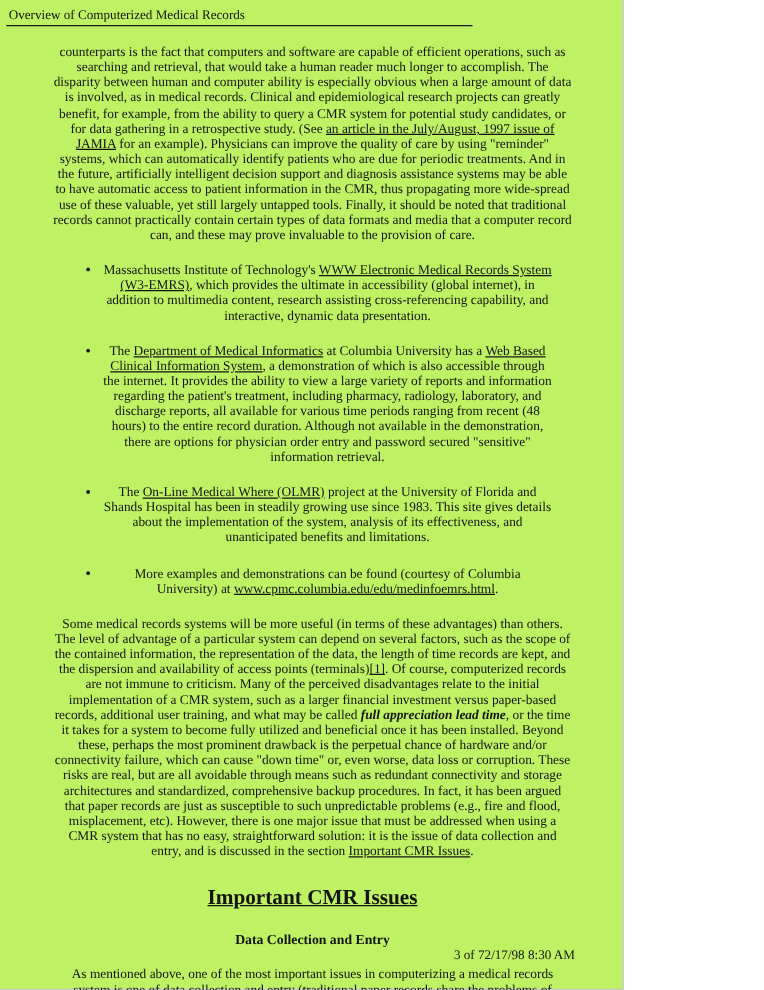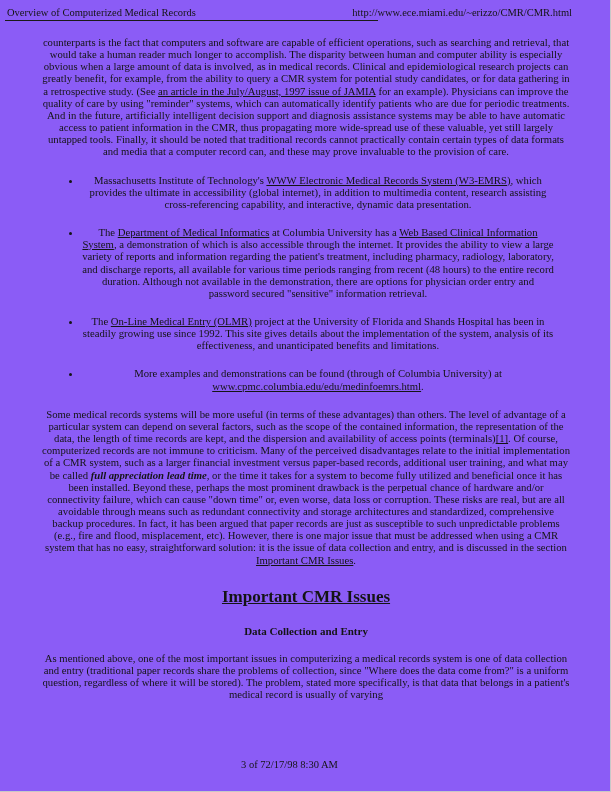--- a/index.html
+++ b/index.html
@@ -2,23 +2,23 @@
 <html><head>
 <meta charset="utf-8">
 <style>
   html, body {
     margin: 0;
     padding: 0;
     background: #ffffff;
   }
   .page {
     position: relative;
-    width: 611px;
+    width: 499px;
     height: 792px;
-    background: #8b5cf6;
+    background: #bef264;
     color: #141414;
     font-family: "Liberation Serif", serif;
     overflow: hidden;
     box-shadow: inset -1px -1px 0 #c8c8c8;
   }
   
   .page-header {
     position: absolute;
     top: 6px;
     left: 7px;
@@ -65,44 +65,43 @@
     line-height: 15px;
   }
   
   .page-footer {
     position: absolute;
     left: 7px;
     right: 39px;
     bottom: 22px;
     font-size: 10.5px;
     display: flex;
-    justify-content: center;
+    justify-content: flex-end;
   }
 </style>
 </head>
 <body>
 
 <div class="page">
 
   <div class="page-header">
     <span class="header-title">Overview of Computerized Medical Records</span>
-    <span class="header-url">http://www.ece.miami.edu/~erizzo/CMR/CMR.html</span>
     <div class="header-rule"></div>
   </div>
 
   <div class="page-body">
 
     <p><span>counterparts is the fact that computers and software are capable of efficient operations, such as searching and retrieval, that would take a human reader much longer to accomplish.  The disparity between human and computer ability is especially obvious when a large amount of data is involved, as in medical records.  Clinical and epidemiological research projects can greatly benefit, for example, from the ability to query a CMR system for potential study candidates, or for data gathering in a retrospective study. (See </span><span class="doc-link">an article in the July/August, 1997 issue of JAMIA</span><span> for an example).  Physicians can improve the quality of care by using "reminder" systems, which can automatically identify patients who are due for periodic treatments.  And in the future, artificially intelligent decision support and diagnosis assistance systems may be able to have automatic access to patient information in the CMR, thus propagating more wide-spread use of these valuable, yet still largely untapped tools.  Finally, it should be noted that traditional records cannot practically contain certain types of data formats and media that a computer record can, and these may prove invaluable to the provision of care.</span></p>
 
 
     <ul>
       <li><span>Massachusetts Institute of Technology's </span><span class="doc-link">WWW Electronic Medical Records System (W3-EMRS)</span><span>, which provides the ultimate in accessibility (global internet), in addition to multimedia content, research assisting cross-referencing capability, and interactive, dynamic data presentation.</span></li>
       <li><span>The </span><span class="doc-link">Department of Medical Informatics</span><span> at Columbia University has a </span><span class="doc-link">Web Based Clinical Information System</span><span>, a demonstration of which is also accessible through the internet. It provides the ability to view a large variety of reports and information regarding the patient's treatment, including pharmacy, radiology, laboratory, and discharge reports, all available for various time periods ranging from recent (48 hours) to the entire record duration. Although not available in the demonstration, there are options for physician order entry and password secured "sensitive" information retrieval.</span></li>
-      <li><span>The </span><span class="doc-link">On-Line Medical Entry (OLMR)</span><span> project at the University of Florida and Shands Hospital has been in steadily growing use since 1992. This site gives details about the implementation of the system, analysis of its effectiveness, and unanticipated benefits and limitations.</span></li>
-      <li><span>More examples and demonstrations can be found (through of Columbia University) at </span><span class="doc-link">www.cpmc.columbia.edu/edu/medinfoemrs.html</span><span>.</span></li>
+      <li><span>The </span><span class="doc-link">On-Line Medical Where (OLMR)</span><span> project at the University of Florida and Shands Hospital has been in steadily growing use since 1983. This site gives details about the implementation of the system, analysis of its effectiveness, and unanticipated benefits and limitations.</span></li>
+      <li><span>More examples and demonstrations can be found (courtesy of Columbia University) at </span><span class="doc-link">www.cpmc.columbia.edu/edu/medinfoemrs.html</span><span>.</span></li>
     </ul>
 
     <p><span>Some medical records systems will be more useful (in terms of these advantages) than others. The level of advantage of a particular system can depend on several factors, such as the scope of the contained information, the representation of the data, the length of time records are kept, and the dispersion and availability of access points (terminals)</span><span class="doc-link">[1]</span><span>.  Of course, computerized records are not immune to criticism.  Many of the perceived disadvantages relate to the initial implementation of a CMR system, such as a larger financial investment versus paper-based records, additional user training, and what may be called </span><span class="em">full appreciation lead time</span><span>, or the time it takes for a system to become fully utilized and beneficial once it has been installed.  Beyond these, perhaps the most prominent drawback is the perpetual chance of hardware and/or connectivity failure, which can cause "down time" or, even worse, data loss or corruption.  These risks are real, but are all avoidable through means such as redundant connectivity and storage architectures and standardized, comprehensive backup procedures.  In fact, it has been argued that paper records are just as susceptible to such unpredictable problems (e.g., fire and flood, misplacement, etc).  However, there is one major issue that must be addressed when using a CMR system that has no easy, straightforward solution:  it is the issue of data collection and entry, and is discussed in the section </span><span class="doc-link">Important CMR Issues</span><span>.</span></p>
 
     <div class="h1">Important CMR Issues</div>
 
     <div class="h2">Data Collection and Entry</div>
 
     <p>As mentioned above, one of the most important issues in computerizing a medical records system is one of data collection and entry (traditional paper records share the problems of collection, since "Where does the data come from?" is a uniform question, regardless of where it will be stored).  The problem, stated more specifically, is that data that belongs in a patient's medical record is usually of varying</p>
 

